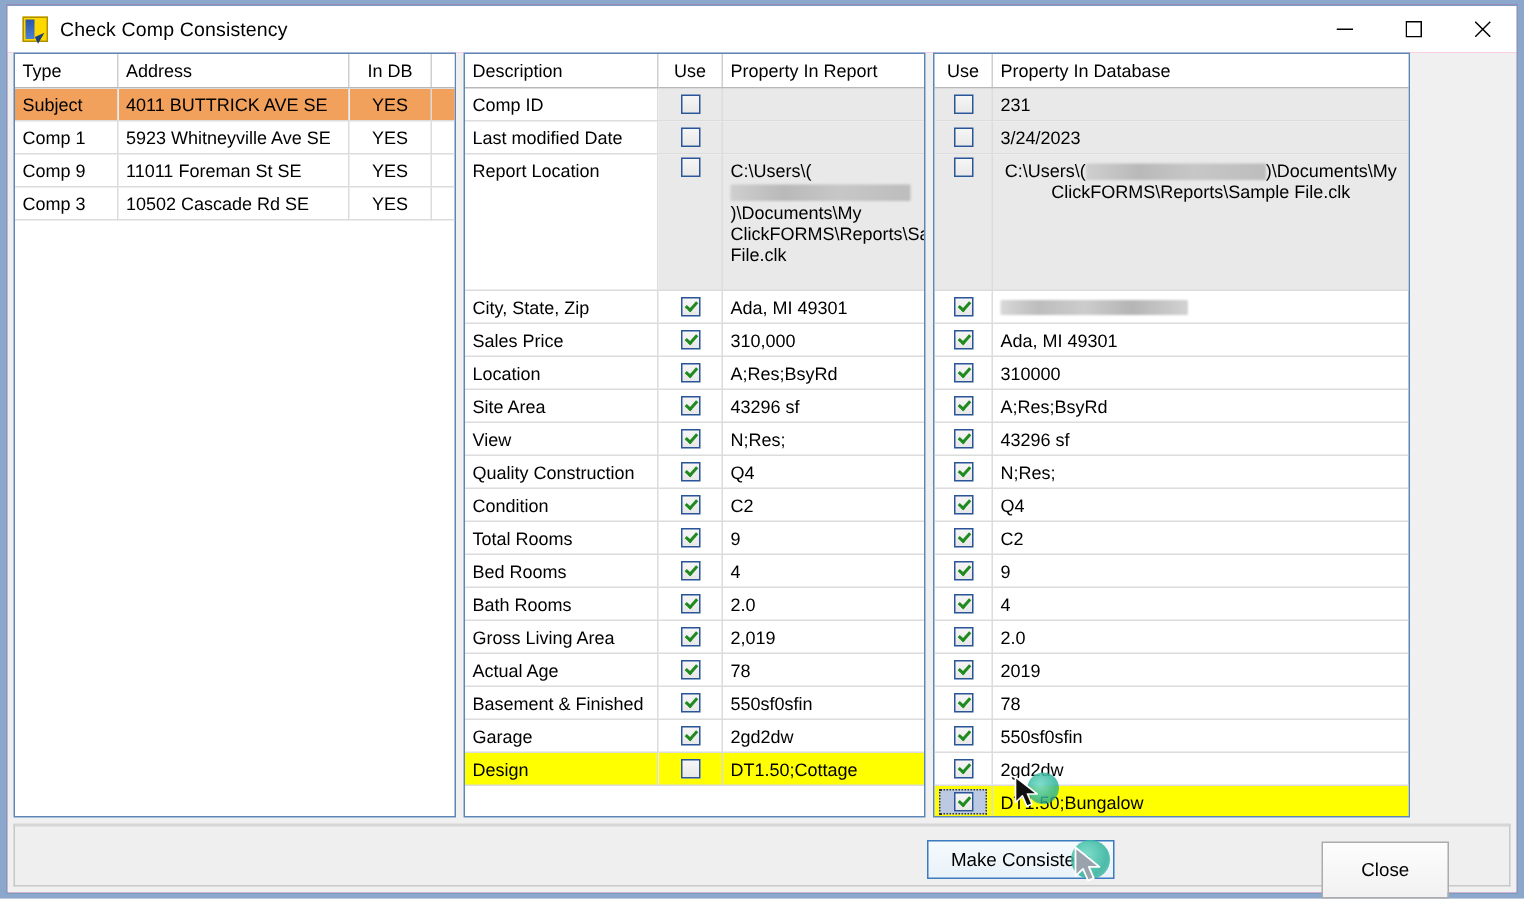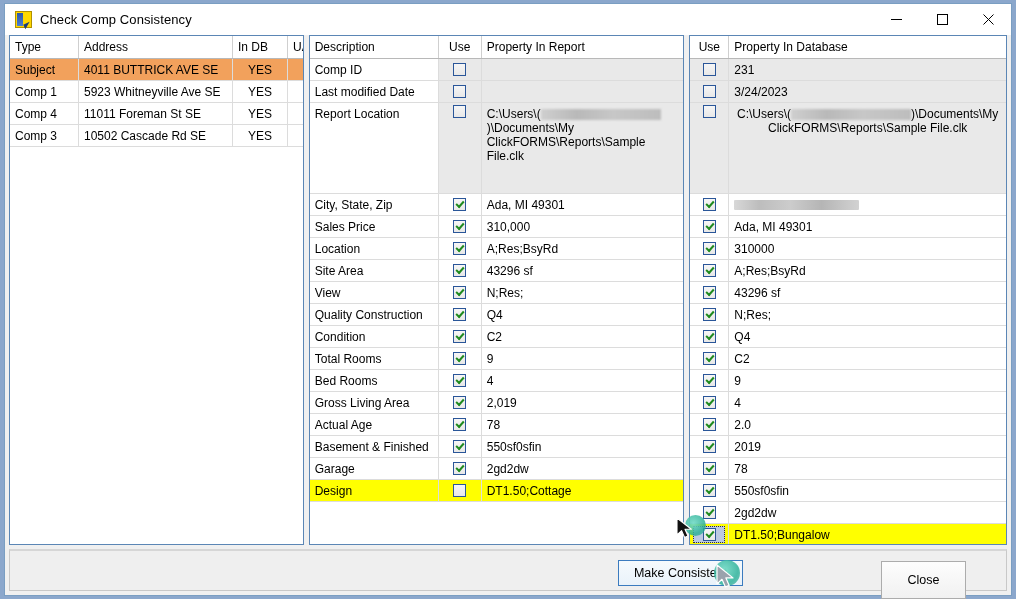--- a/index.html
+++ b/index.html
@@ -67,21 +67,21 @@
     box-sizing:border-box;
   }
   .panel{
     background:#fff;
     border:1px solid #5b86b5;
     box-sizing:border-box;
     overflow:hidden;
     position:relative;
   }
   .panel.left{width:295px;margin-right:5px;}
-  .panel.mid{width:376px;margin-right:5px;}
+  .panel.mid{width:308px;margin-right:5px;}
   .panel.right{width:318px;}
   table{border-collapse:collapse;width:100%;table-layout:fixed;font-size:12px;}
   th{
     background:#fff;
     font-weight:normal;
     text-align:left;
     padding:3px 5px;
     height:16px;
     border-right:1px solid #cfcfcf;
     border-bottom:1px solid #b8b8b8;
@@ -97,21 +97,21 @@
     white-space:nowrap;
     overflow:hidden;
     vertical-align:middle;
     font-size:12px;
   }
   
   .tbl-left th:nth-child(1),.tbl-left td:nth-child(1){width:58px;}
   .tbl-left th:nth-child(2),.tbl-left td:nth-child(2){width:143px;}
   .tbl-left th:nth-child(3),.tbl-left td:nth-child(3){width:44px;text-align:center;}
   .tbl-left th:nth-child(4),.tbl-left td:nth-child(4){width:46px;text-align:center;border-right:none;}
-  .tbl-left th:nth-child(3),.tbl-left th:nth-child(4){text-align:left;}
+  .tbl-left th:nth-child(3),.tbl-left th:nth-child(4){text-align:center;}
   .row-subject td{background:#f2a15c;}
   
   .tbl-mid th:nth-child(1),.tbl-mid td:nth-child(1){width:118px;}
   .tbl-mid th:nth-child(2),.tbl-mid td:nth-child(2){width:42px;text-align:center;padding:0;}
   .tbl-mid th:nth-child(3),.tbl-mid td:nth-child(3){width:auto;border-right:none;}
   
   .tbl-right th:nth-child(1),.tbl-right td:nth-child(1){width:38px;text-align:center;padding:0;}
   .tbl-right th:nth-child(2),.tbl-right td:nth-child(2){width:auto;border-right:none;}
 
   .cell-gray{background:#e9e9e9;}
@@ -236,21 +236,21 @@
                 <td>YES</td>
                 <td>X</td>
               </tr>
               <tr>
                 <td>Comp 1</td>
                 <td>5923 Whitneyville Ave SE</td>
                 <td>YES</td>
                 <td>OK</td>
               </tr>
               <tr>
-                <td>Comp 4</td>
+                <td>Comp 9</td>
                 <td>11011 Foreman St SE</td>
                 <td>YES</td>
                 <td>OK</td>
               </tr>
               <tr>
                 <td>Comp 3</td>
                 <td>10502 Cascade Rd SE</td>
                 <td>YES</td>
                 <td>OK</td>
               </tr>
@@ -370,20 +370,29 @@
               <tr>
                 <td>Bed Rooms</td>
                 <td>
                   <div class="cb-wrap">
                     <span class="cb checked"></span>
                   </div>
                 </td>
                 <td>4</td>
               </tr>
               <tr>
+                <td>Bath Rooms</td>
+                <td>
+                  <div class="cb-wrap">
+                    <span class="cb checked"></span>
+                  </div>
+                </td>
+                <td>2.0</td>
+              </tr>
+              <tr>
                 <td>Gross Living Area</td>
                 <td>
                   <div class="cb-wrap">
                     <span class="cb checked"></span>
                   </div>
                 </td>
                 <td>2,019</td>
               </tr>
               <tr>
                 <td>Actual Age</td>

